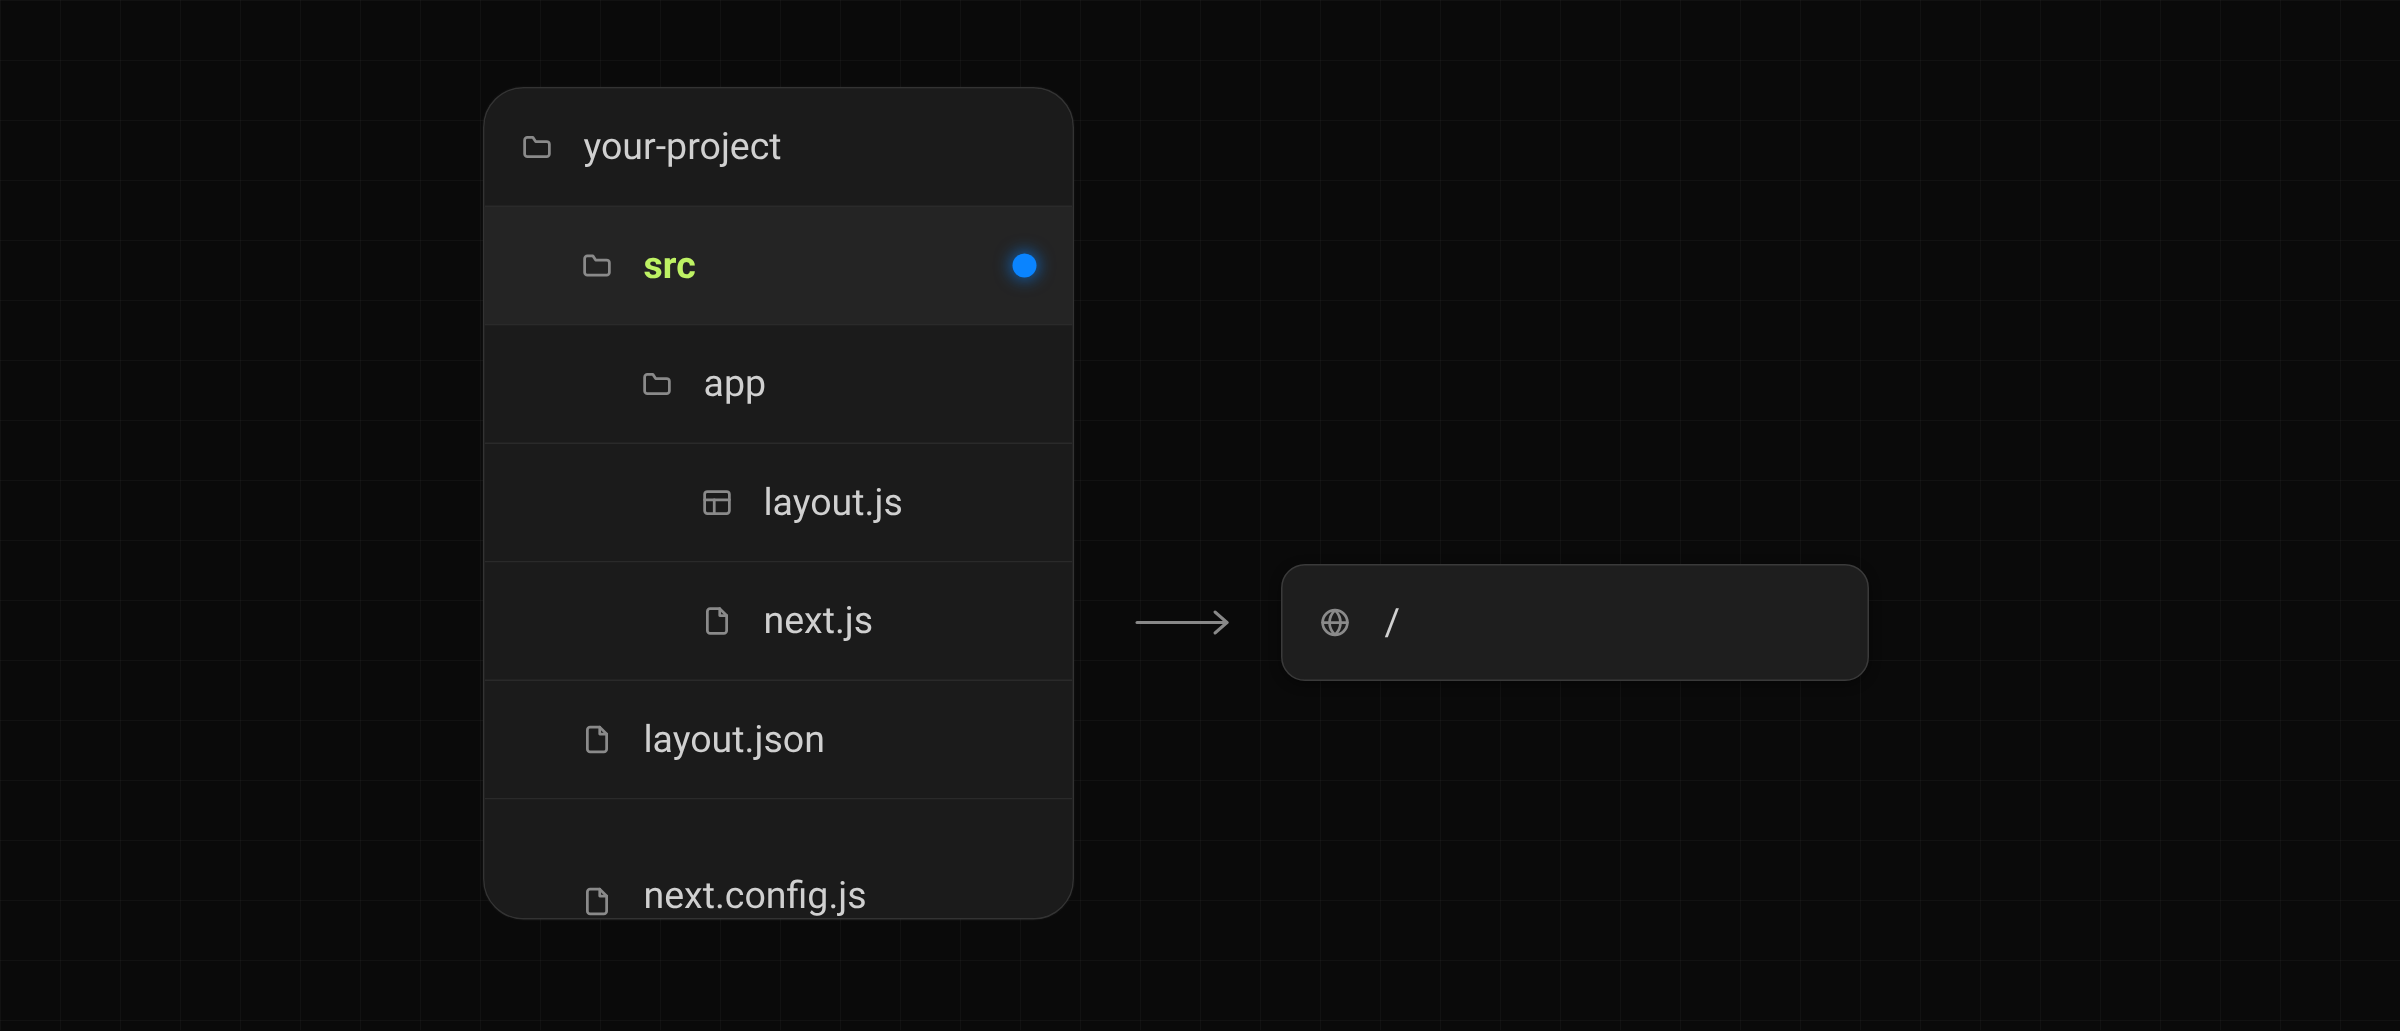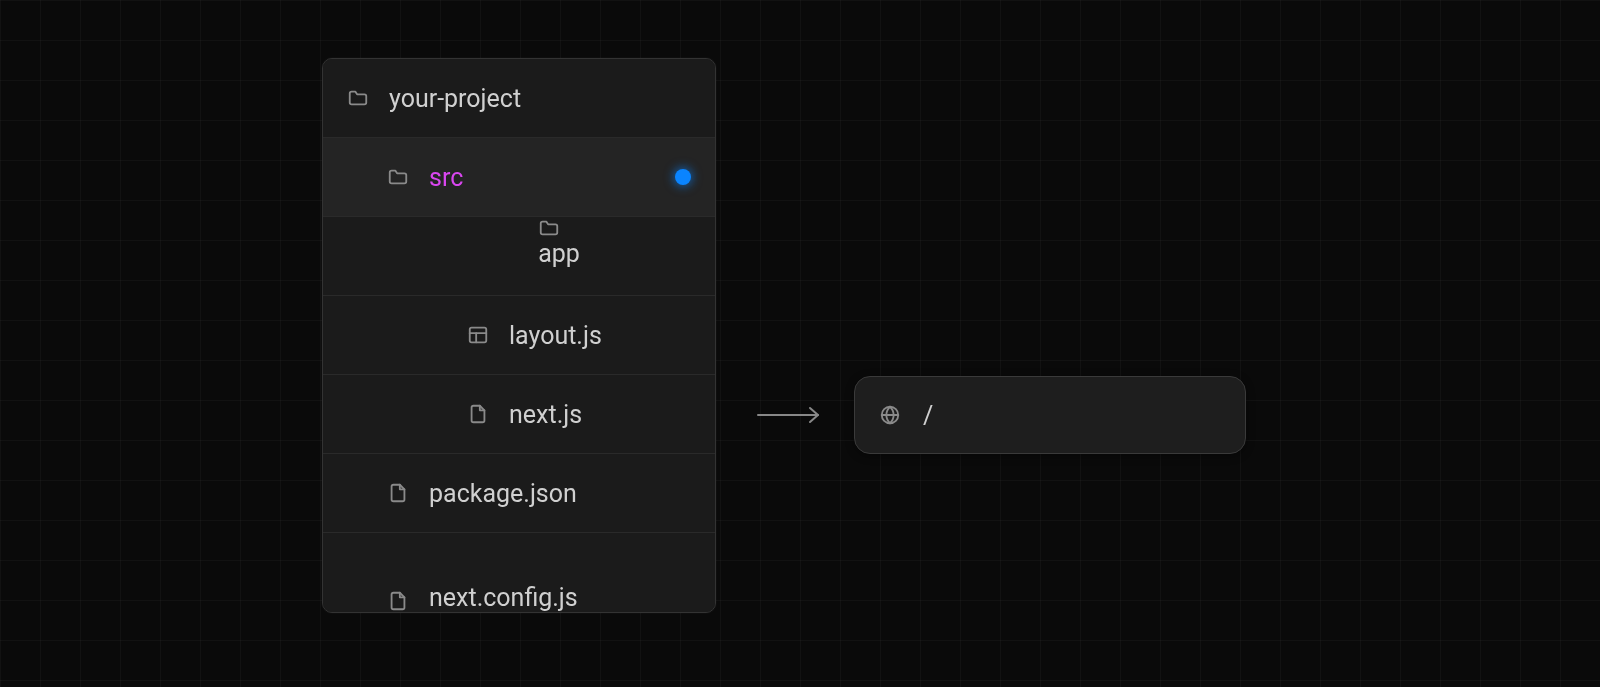--- a/index.html
+++ b/index.html
@@ -31,45 +31,45 @@
   }
 
   
   .tree-panel {
     position: absolute;
     left: 322px;
     top: 58px;
     width: 394px;
     background: #1b1b1b;
     border: 1px solid #333;
-    border-radius: 10px;
+    border-radius: 27px;
     overflow: hidden;
     box-shadow: 0 0 0 1px rgba(255,255,255,0.02);
   }
 
   .tree-row {
     display: flex;
     align-items: center;
     height: 79px;
     border-bottom: 1px solid #2a2a2a;
     padding-left: 24px;
     padding-right: 24px;
     font-size: 25px;
     color: #d0d0d0;
     background: #1b1b1b;
     position: relative;
   }
   .tree-row:last-child { border-bottom: none; align-items: flex-end; }
   .tree-row.active {
     background: #242424;
   }
-  .tree-row.bold .label { font-weight: 400; color: #d946ef; }
+  .tree-row.bold .label { font-weight: 700; color: #bef264; }
 
   .indent-1 { padding-left: 64px; }
-  .indent-2 { padding-left: 104px; flex-direction: column; }
+  .indent-2 { padding-left: 104px; }
   .indent-3 { padding-left: 144px; justify-content: flex-end; }
 
   .icon {
     width: 22px;
     height: 22px;
     margin-right: 20px;
     flex: 0 0 auto;
     display: inline-flex;
     align-items: center;
     justify-content: center;
@@ -174,21 +174,21 @@
       <span class="label">next.js</span>
     </div>
 
     <div class="tree-row indent-1">
       <span class="icon">
         <svg viewBox="0 0 24 24" fill="none" stroke="currentColor" stroke-width="2" stroke-linecap="round" stroke-linejoin="round">
           <path d="M14 3H7a2 2 0 0 0-2 2v14a2 2 0 0 0 2 2h10a2 2 0 0 0 2-2V8z"></path>
           <path d="M14 3v5h5"></path>
         </svg>
       </span>
-      <span class="label">package.json</span>
+      <span class="label">layout.json</span>
     </div>
 
     <div class="tree-row indent-1">
       <span class="icon">
         <svg viewBox="0 0 24 24" fill="none" stroke="currentColor" stroke-width="2" stroke-linecap="round" stroke-linejoin="round">
           <path d="M14 3H7a2 2 0 0 0-2 2v14a2 2 0 0 0 2 2h10a2 2 0 0 0 2-2V8z"></path>
           <path d="M14 3v5h5"></path>
         </svg>
       </span>
       <span class="label">next.config.js</span>

